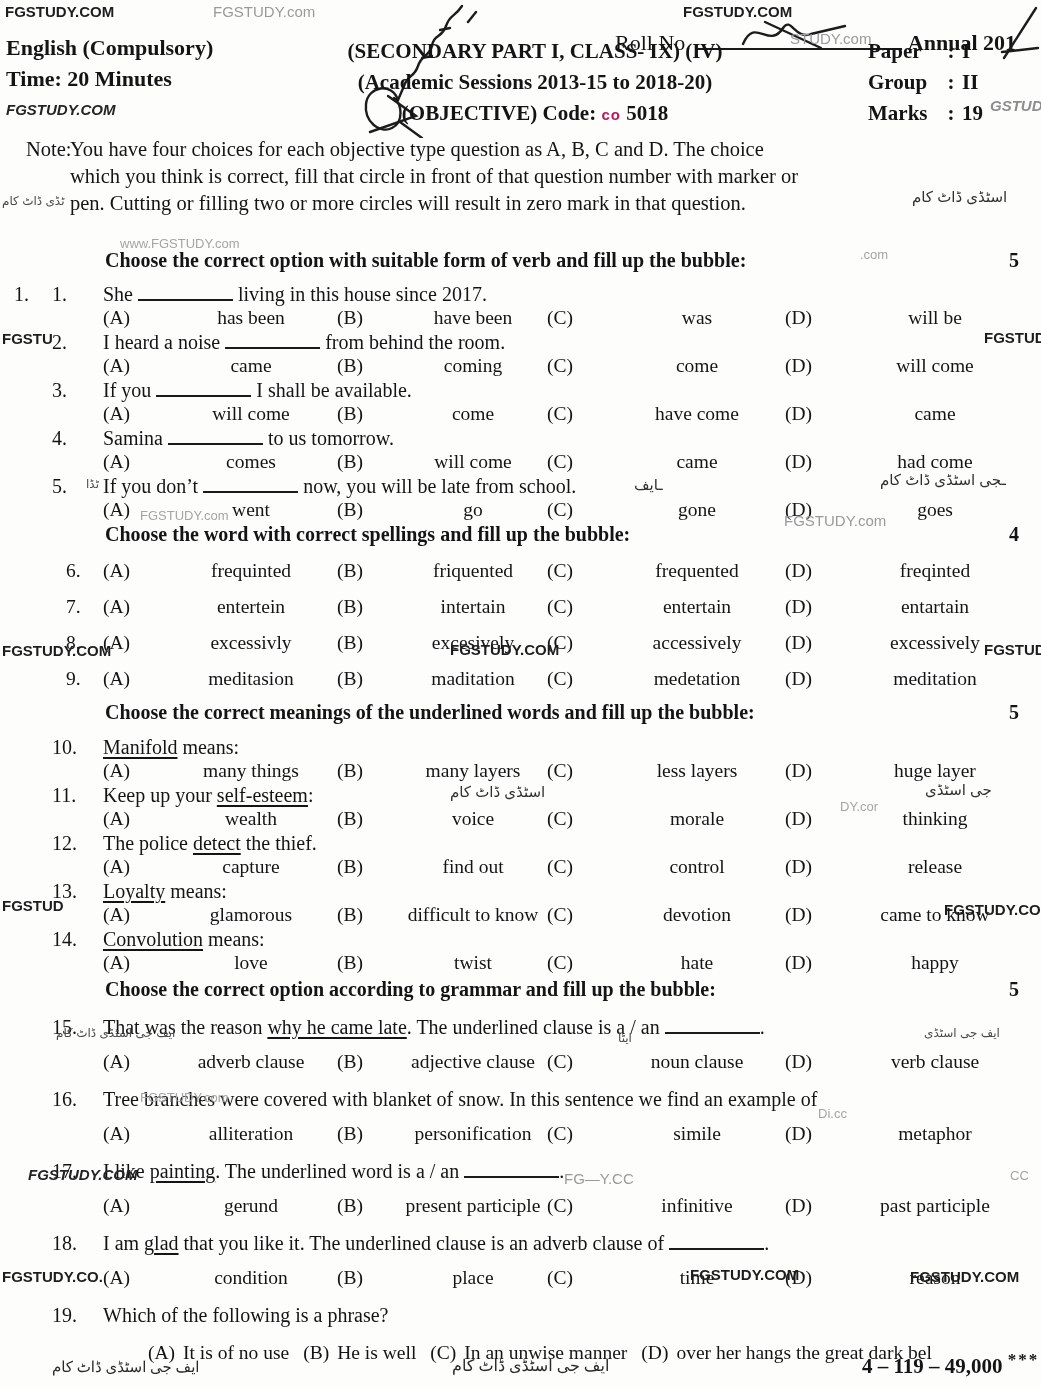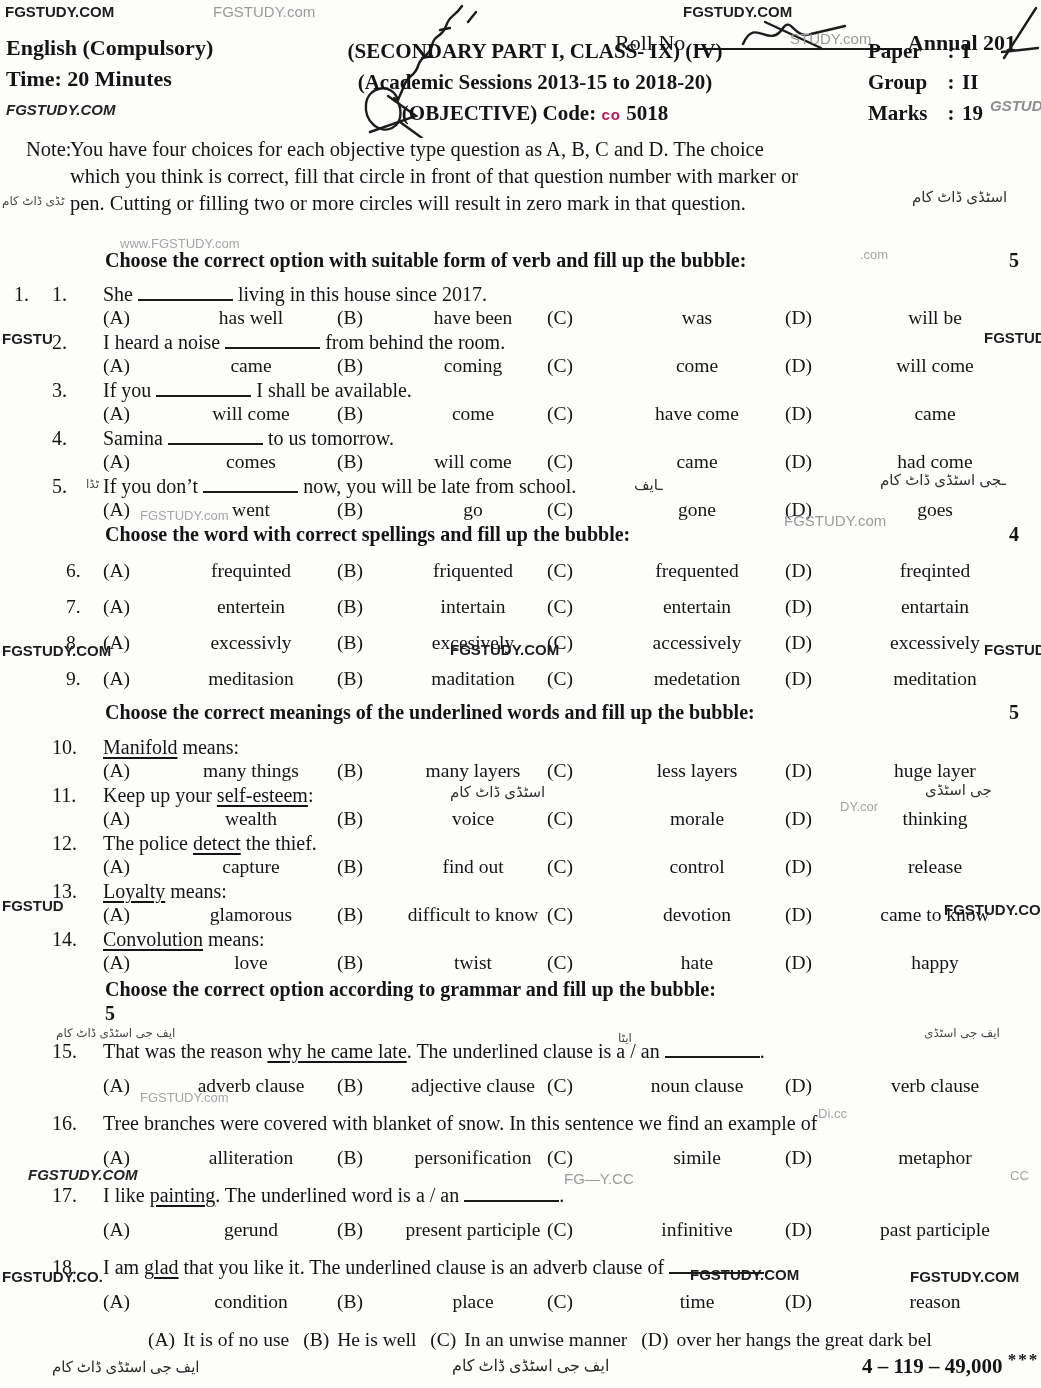--- a/index.html
+++ b/index.html
@@ -28,21 +28,21 @@
   .note-label{position:absolute;left:0;top:0;margin-left:20px;}
   .note .l2{}
 
   
   .content{position:absolute;top:230px;left:0;right:0;}
   .sec-head{display:flex;justify-content:space-between;padding:0 22px 0 105px;font-weight:700;font-size:20px;line-height:24px;}
   .sec-head .sec-marks{font-weight:700;}
   .sec-1 .sec-head{margin-top:18px;margin-bottom:11px;}
   .sec-2 .sec-head{margin-top:1px;margin-bottom:9px;}
   .sec-3 .sec-head{margin-top:10px;margin-bottom:12px;}
-  .sec-4 .sec-head{margin-top:3px;margin-bottom:0px;flex-direction:column;}
+  .sec-4 .sec-head{margin-top:3px;margin-bottom:0px;}
 
   .q{margin-top:2px;}
   .q-stem{display:grid;grid-template-columns:103px 1fr;font-size:20px;line-height:23px;position:relative;}
   .q-num{padding-left:52px;}
   .q-pre{position:absolute;left:14px;top:0;}
   .q-opts{display:grid;grid-template-columns:62px 172px 62px 148px 62px 176px 62px 176px;
           padding-left:103px;font-size:19.5px;line-height:23px;}
   .opt-t{text-align:center;white-space:nowrap;}
   .blank{display:inline-block;width:95px;border-bottom:2px solid #1b1b1b;height:14px;}
   u{text-underline-offset:3px;text-decoration-thickness:1.5px;}
@@ -160,21 +160,21 @@
           <span class="sec-marks">5</span>
         </div>
         <div class="q">
           <div class="q-stem">
             <span class="q-num">1.</span>
             <span class="q-pre">1.</span>
             <span class="q-text">She  <span class="blank"></span> living in this house since 2017.</span>
           </div>
           <div class="q-opts">
             <span class="opt-l">(A)</span>
-            <span class="opt-t">has well</span>
+            <span class="opt-t">has been</span>
             <span class="opt-l">(B)</span>
             <span class="opt-t">have been</span>
             <span class="opt-l">(C)</span>
             <span class="opt-t">was</span>
             <span class="opt-l">(D)</span>
             <span class="opt-t">will be</span>
           </div>
         </div>
         <div class="q">
           <div class="q-stem">
@@ -440,20 +440,24 @@
             <span class="opt-t">condition</span>
             <span class="opt-l">(B)</span>
             <span class="opt-t">place</span>
             <span class="opt-l">(C)</span>
             <span class="opt-t">time</span>
             <span class="opt-l">(D)</span>
             <span class="opt-t">reason</span>
           </div>
         </div>
         <div class="q">
+          <div class="q-stem">
+            <span class="q-num">19.</span>
+            <span class="q-text">Which of the following is a phrase?</span>
+          </div>
           <div class="q-opts-inline">
             <span class="opt">
               <span class="opt-l">(A)</span>
               <span>It is of no use</span>
             </span>
             <span class="opt">
               <span class="opt-l">(B)</span>
               <span>He is well</span>
             </span>
             <span class="opt">

